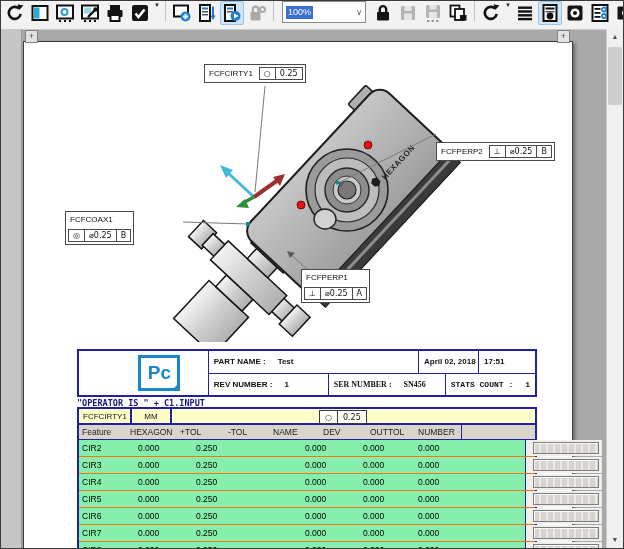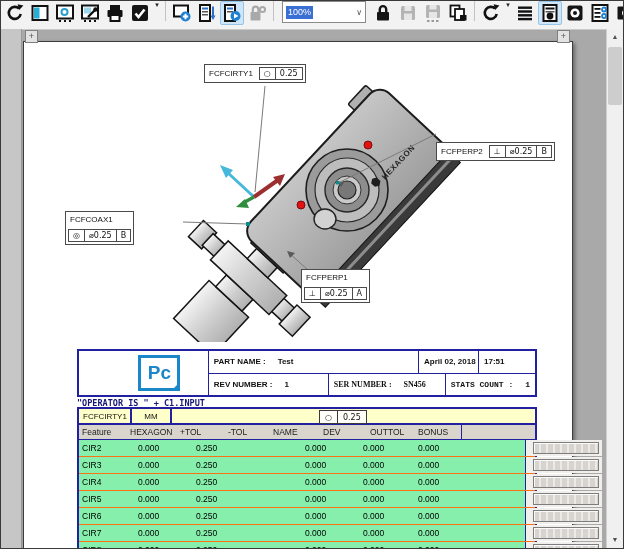--- a/index.html
+++ b/index.html
@@ -402,21 +402,21 @@
 
       <div class="ftable">
         <div class="thead">
           <div class="tcell">Feature</div>
           <div class="tcell">HEXAGON</div>
           <div class="tcell">+TOL</div>
           <div class="tcell">-TOL</div>
           <div class="tcell">NAME</div>
           <div class="tcell">DEV</div>
           <div class="tcell">OUTTOL</div>
-          <div class="tcell">BONUS</div>
+          <div class="tcell">NUMBER</div>
           <div class="tcell barcell"></div>
         </div>
         <div>
             <div class="trow">
               <div class="tcell">CIR2</div>
               <div class="tcell">0.000</div>
               <div class="tcell">0.250</div>
               <div class="tcell"></div>
               <div class="tcell">0.000</div>
               <div class="tcell">0.000</div>

